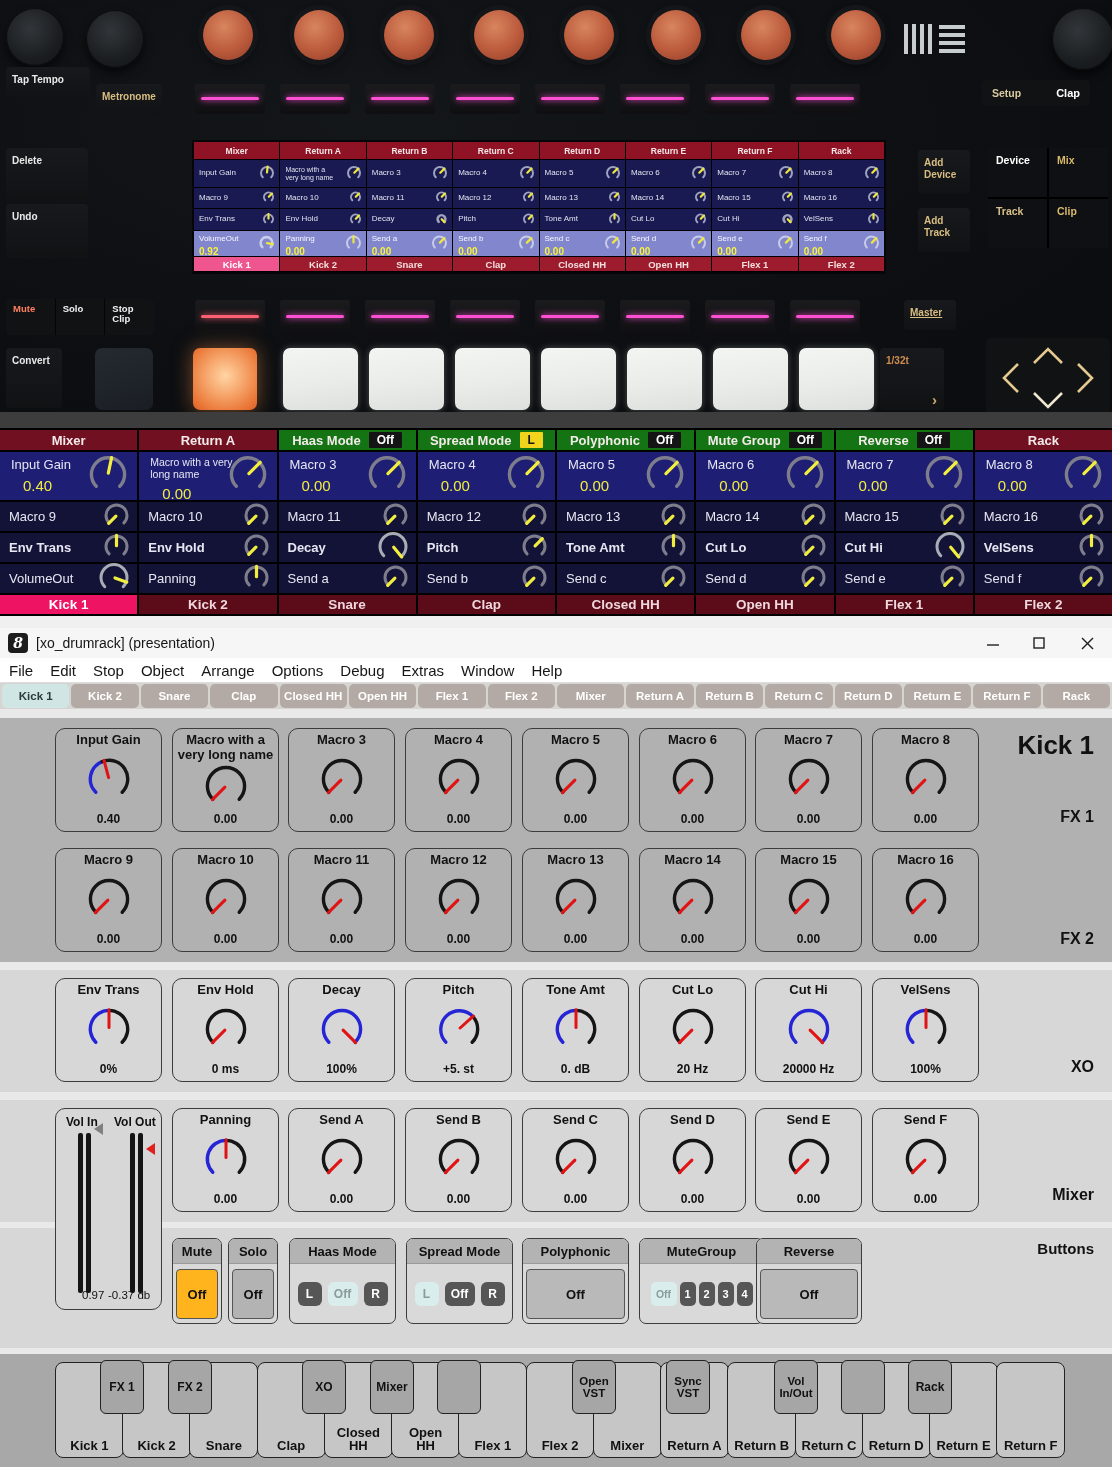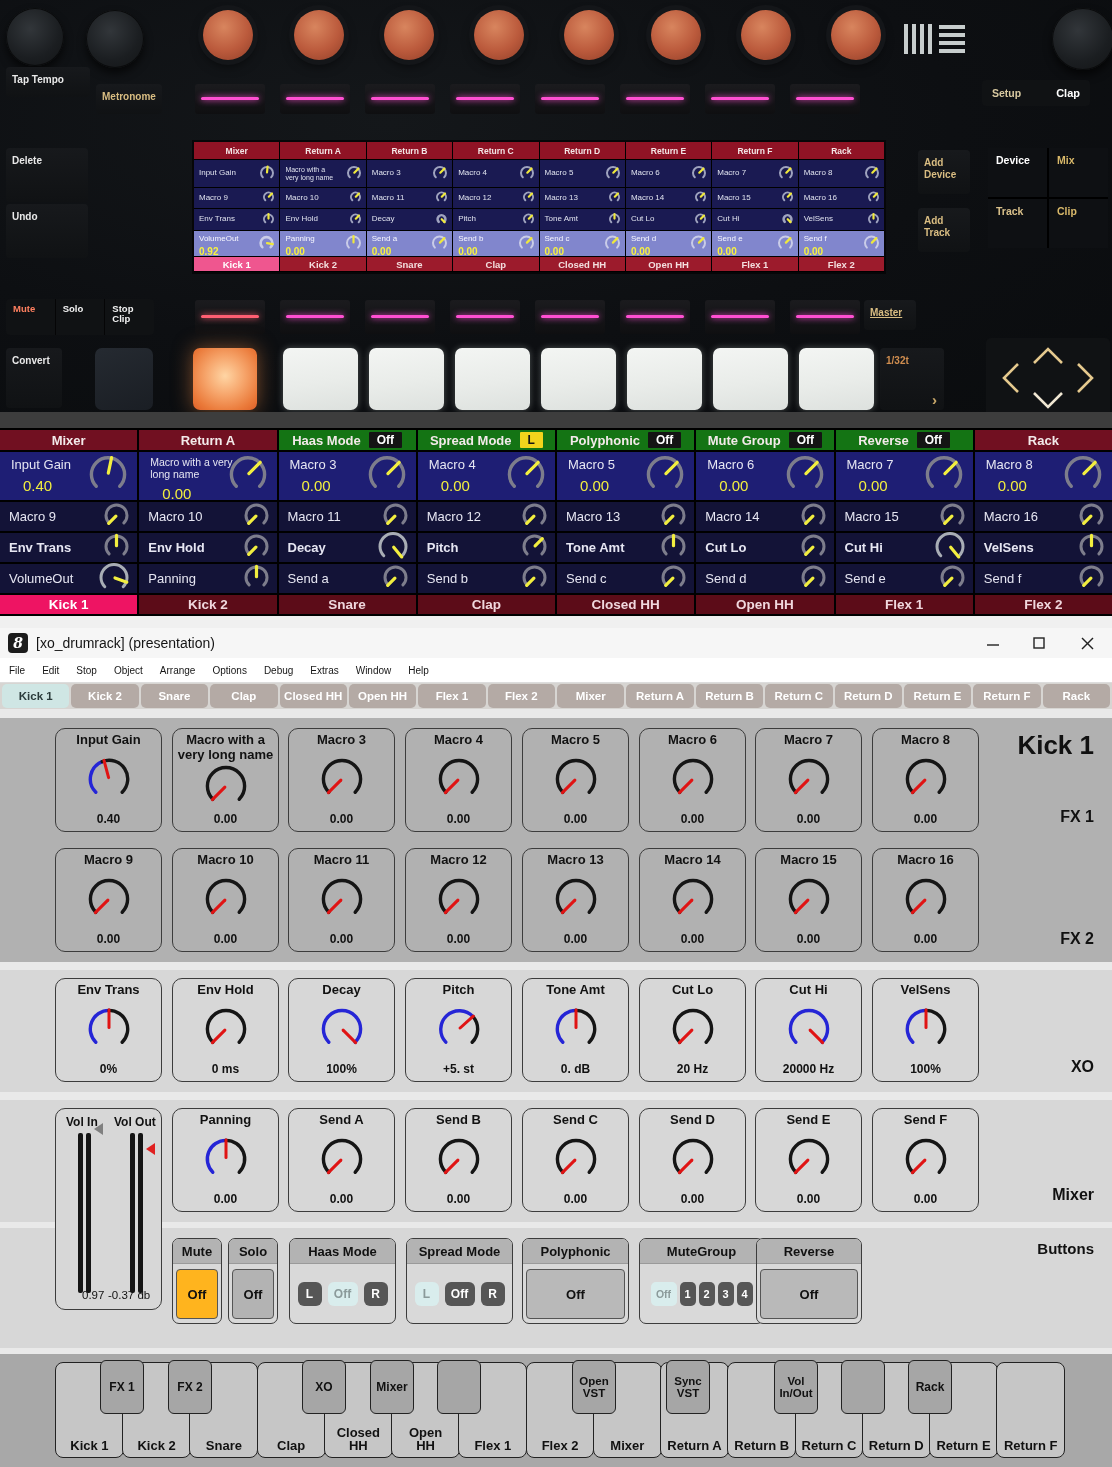--- a/index.html
+++ b/index.html
@@ -68,21 +68,21 @@
   .gf.on{background:#ee1463;color:#fff;}
 
   
   #win-top{position:absolute;left:0;top:616px;width:1112px;height:12px;background:#f0f0f0;}
   #titlebar{position:absolute;left:0;top:628px;width:1112px;height:30px;background:#f6f6f6;border-bottom:1px solid #e3e3e3;}
   #maxicon{position:absolute;left:8px;top:5px;width:20px;height:20px;background:#1c1c1c;border-radius:4px;color:#fff;
            font-family:"DejaVu Serif",serif;font-style:italic;font-weight:bold;font-size:14px;display:flex;align-items:center;justify-content:center;}
   #wintitle{position:absolute;left:36px;top:7px;font-size:14px;color:#141414;}
   .winctl{position:absolute;top:4px;width:34px;height:22px;display:flex;align-items:center;justify-content:center;color:#222;}
   #menubar{position:absolute;left:0;top:658px;width:1112px;height:25px;background:#fff;display:flex;align-items:center;gap:17px;padding-left:9px;box-sizing:border-box;border-bottom:1px solid #ddd;}
-  #menubar span{font-size:10px;color:#161616;}
+  #menubar span{font-size:15px;color:#161616;}
   #tabbar{position:absolute;left:0;top:683px;width:1112px;height:26px;background:#d7d5d2;display:flex;gap:2px;padding:1px 2px;box-sizing:border-box;}
   .tab{flex:1;border-radius:5px;display:flex;align-items:center;justify-content:center;font-size:11.5px;font-weight:bold;background:#b4aaa5;color:#fff;}
   .tab.on{background:#cfe6e4;color:#2b3b3b;}
   .panel{position:absolute;left:0;width:1112px;}
   #p-macro{top:718px;height:244px;background:#b1b1b1;}
   #p-xo{top:970px;height:122px;background:#d7d7d7;}
   #p-mix{top:1100px;height:122px;background:#d7d7d7;}
   #p-btn{top:1228px;height:120px;background:#d7d7d7;}
   #p-piano{top:1354px;height:113px;background:#a8a8a8;}
   .kbox{position:absolute;width:107px;height:104px;border:1.6px solid #3c3c3c;border-radius:10px;box-sizing:border-box;
@@ -387,21 +387,21 @@
         <div class="df">Flex 1</div>
         <div class="df">Flex 2</div>
       </div>
 
     <div id="musg">
       <span style="color:#ff8060;">Mute</span>
       <span style="color:#f2f2f2;">Solo</span>
       <span style="color:#f2f2f2;">Stop
 Clip</span>
     </div>
-    <div class="hwbtn gold" style="left:864px;top:300px;width:52px;height:30px;text-decoration:underline;">Master</div>
+    <div class="hwbtn gold" style="left:904px;top:300px;width:52px;height:30px;text-decoration:underline;">Master</div>
 
     <div class="hwbtn" style="left:6px;top:348px;width:56px;height:60px;">Convert</div>
     <div class="hwbtn" style="left:880px;top:348px;width:64px;height:62px;color:#cf8d4f;">
       <span>1/32t</span>
       <span style="position:absolute;right:7px;bottom:2px;color:#caa96a;font-size:15px;">›</span>
     </div>
 
     <div id="arrowpad">
       <svg width="124" height="80" viewBox="0 0 124 80">
         <polyline points="48,25 62,11 76,25" fill="none" stroke="#e5c98e" stroke-width="2.6"></polyline>

